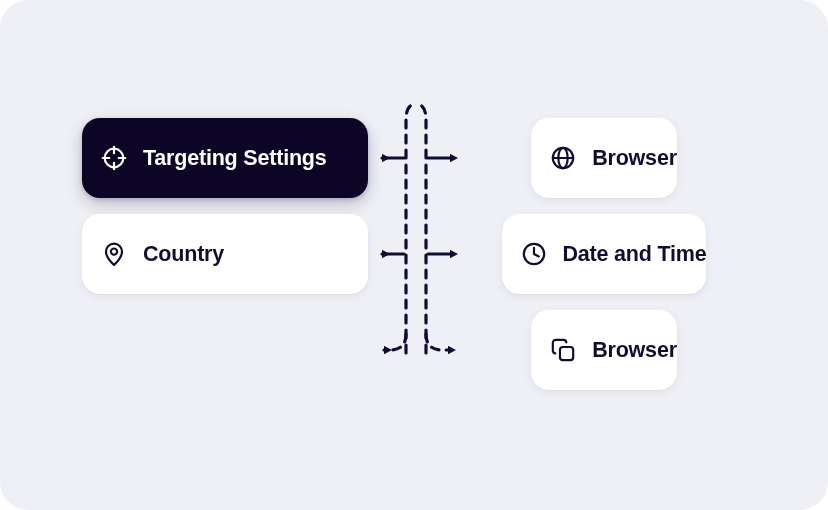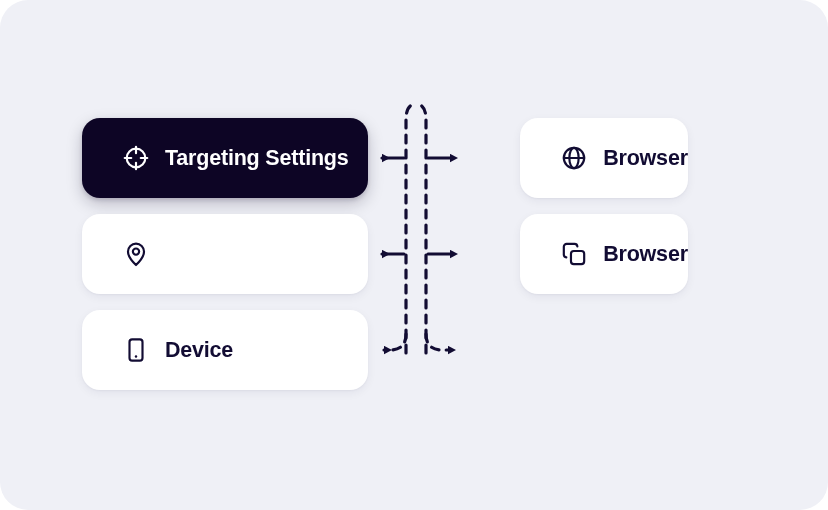--- a/index.html
+++ b/index.html
@@ -35,21 +35,21 @@
   .col-right { left: 463px; top: 118px; width: 282px; align-items: center; }
 
   .card {
     height: 80px;
     border-radius: 18px;
     background: #ffffff;
     box-shadow: 0 3px 10px rgba(23, 20, 60, 0.06),
                 0 1px 2px rgba(23, 20, 60, 0.04);
     display: flex;
     align-items: center;
-    padding-left: 41px;
+    padding-left: 19px;
     box-sizing: border-box;
     gap: 16px;
   }
   .card.dark {
     background: #0d0525;
     box-shadow: 0 6px 16px rgba(13, 5, 37, 0.22),
                 0 2px 4px rgba(13, 5, 37, 0.14);
   }
 
   .card-icon {
@@ -104,47 +104,48 @@
       <span class="card-label">Targeting Settings</span>
     </div>
 
     <div class="card">
       <span class="card-icon">
         <svg width="26" height="26" viewBox="0 0 24 24" fill="none" stroke="currentColor" stroke-width="2" stroke-linecap="round" stroke-linejoin="round">
           <path d="M12 22.2c0 0 7.4-7.1 7.4-12.4A7.4 7.4 0 0 0 4.6 9.8C4.6 15.1 12 22.2 12 22.2z"></path>
           <circle cx="12" cy="9.8" r="2.9"></circle>
         </svg>
       </span>
+      <span class="card-label">Country</span>
     </div>
 
-    <div class="card">
-      <span class="card-icon">
-        <svg width="26" height="26" viewBox="0 0 24 24" fill="none" stroke="currentColor" stroke-width="2" stroke-linecap="round" stroke-linejoin="round">
-          <rect x="6" y="2.2" width="12" height="19.6" rx="2.4"></rect>
-          <line x1="12" y1="18.1" x2="12.01" y2="18.1" stroke-width="2.3"></line>
-        </svg>
-      </span>
-      <span class="card-label">Device</span>
-    </div>
 
   </div>
 
   <div class="col col-right">
 
     <div class="card">
       <span class="card-icon">
         <svg width="26" height="26" viewBox="0 0 24 24" fill="none" stroke="currentColor" stroke-width="2" stroke-linecap="round">
           <circle cx="12" cy="12" r="9.4"></circle>
           <line x1="2.6" y1="12" x2="21.4" y2="12"></line>
           <ellipse cx="12" cy="12" rx="4.3" ry="9.4"></ellipse>
         </svg>
       </span>
       <span class="card-label">Browser</span>
     </div>
 
+    <div class="card">
+      <span class="card-icon">
+        <svg width="26" height="26" viewBox="0 0 24 24" fill="none" stroke="currentColor" stroke-width="2" stroke-linecap="round" stroke-linejoin="round">
+          <circle cx="12" cy="12" r="9.4"></circle>
+          <polyline points="12,6.2 12,12 16.4,14.3"></polyline>
+        </svg>
+      </span>
+      <span class="card-label">Date and Time</span>
+    </div>
 
     <div class="card">
       <span class="card-icon">
         <svg width="26" height="26" viewBox="0 0 24 24" fill="none" stroke="currentColor" stroke-width="2" stroke-linecap="round" stroke-linejoin="round">
           <rect x="9.2" y="9.2" width="12.2" height="12.2" rx="2.6"></rect>
           <path d="M4.9 15.1A2.6 2.6 0 0 1 2.6 12.5V5.2A2.6 2.6 0 0 1 5.2 2.6h7.3a2.6 2.6 0 0 1 2.6 2.3"></path>
         </svg>
       </span>
       <span class="card-label">Browser</span>
     </div>

